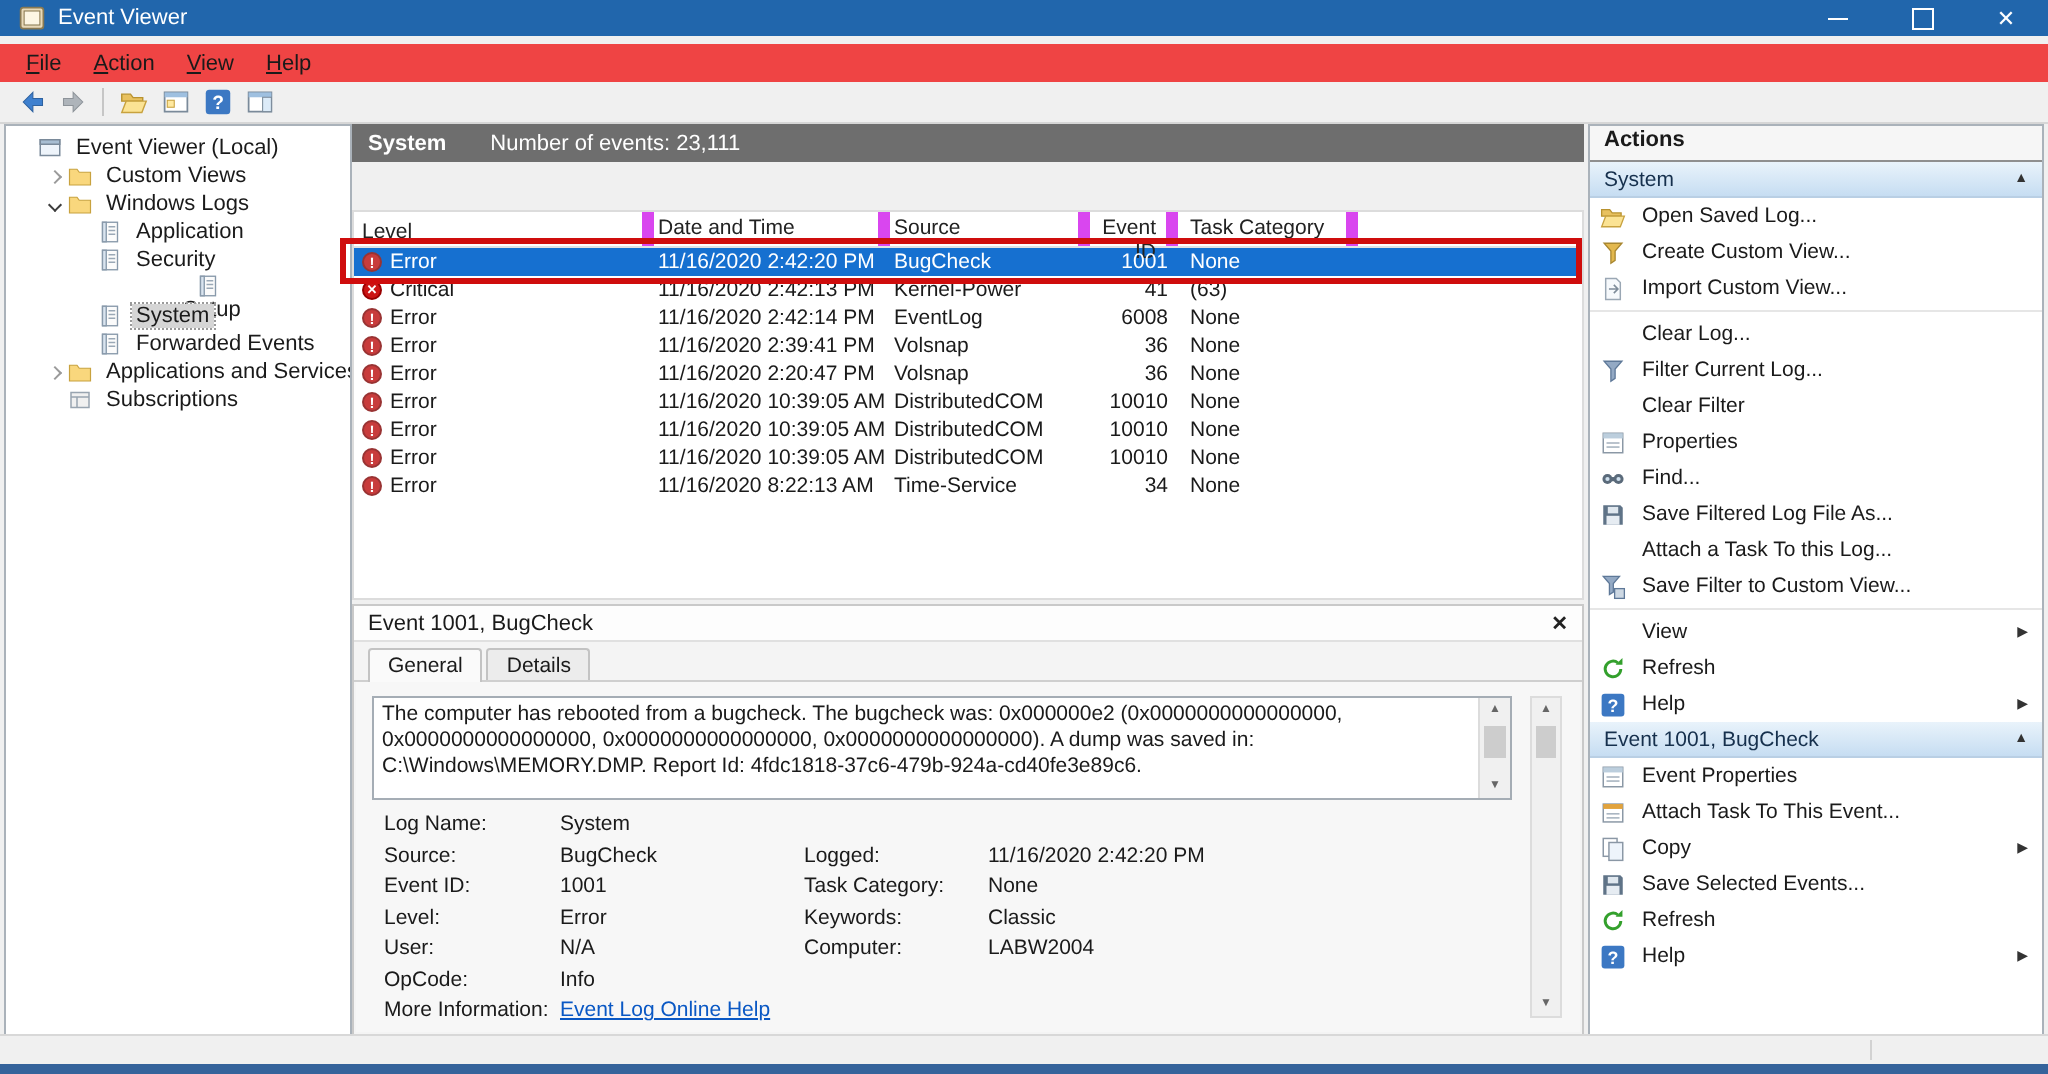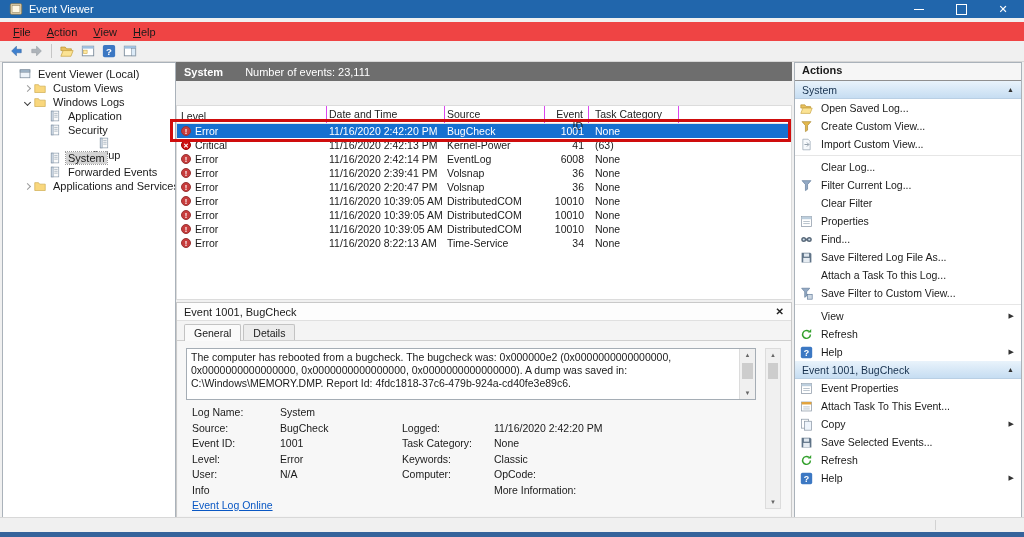--- a/index.html
+++ b/index.html
@@ -48,21 +48,21 @@
   .mheader{position:absolute;top:0;left:0;right:0;height:19px;background:var(--hdr);color:#fff;
            display:flex;align-items:center;padding-left:8px;}
   .mh-name{font-weight:bold;margin-right:22px;}
   .filterbar{position:absolute;top:21px;left:0;right:0;height:20px;background:#fcfcfc;
              border:1px solid #dcdcdc;display:flex;align-items:center;gap:7px;padding-left:7px;
              box-sizing:border-box;font-size:10.5px;}
   .filterbar svg{width:12px;height:12px;}
   .listarea{position:absolute;top:43px;left:0;right:0;height:195px;background:#fff;
             border:1px solid #dcdcdc;box-sizing:border-box;overflow:hidden;}
   .colhead{height:17px;display:flex;border-bottom:1px solid #e3e3e3;color:#222;font-size:10.5px;}
-  .ch{padding:2px 0 0 5px;border-right:1px solid #d946ef;box-sizing:border-box;}
+  .ch{padding:2px 0 0 5px;border-right:6px solid #d946ef;box-sizing:border-box;}
   .erow{height:14px;display:flex;align-items:center;font-size:10.5px;}
   .erow.sel{background:var(--sel);color:#fff;}
   .cell{box-sizing:border-box;white-space:nowrap;overflow:hidden;}
   .c0{width:150px;display:flex;align-items:center;gap:4px;padding-left:4px;}
   .c1{width:118px;padding-left:2px;}
   .c2{width:100px;padding-left:2px;}
   .c3{width:44px;text-align:right;padding-right:5px;}
   .c4{width:90px;padding-left:6px;}
   .ci{display:inline-block;width:10px;height:10px;border-radius:50%;color:#fff;flex:none;
       font-size:7.5px;line-height:10px;text-align:center;font-weight:bold;}
@@ -276,20 +276,29 @@
       </div>
       <div class="trow" style="padding-left: 19px;">
         <span class="texp">
           <span class="chev c"></span>
         </span>
         <span class="ticon"><svg viewBox="0 0 16 14">
             <path d="M1 2.5h5l1.5 2H15v8.5H1z" fill="#f9d77d" stroke="#c8a23f" stroke-width="0.8"></path>
           </svg></span>
         <span class="tlabel">Applications and Services Logs</span>
       </div>
+      <div class="trow" style="padding-left: 19px;">
+        <span class="texp"></span>
+        <span class="ticon"><svg viewBox="0 0 16 16">
+            <rect x="2" y="3" width="12" height="10" fill="#f0f0f0" stroke="#98a4b0"></rect>
+            <line x1="2" y1="6" x2="14" y2="6" stroke="#98a4b0"></line>
+            <line x1="6" y1="6" x2="6" y2="13" stroke="#98a4b0"></line>
+          </svg></span>
+        <span class="tlabel">Subscriptions</span>
+      </div>
     </div>
 
   <div class="centerpanel">
     <div class="mheader">
       <span class="mh-name">System</span>
       <span>Number of events: 23,111</span>
     </div>
     <div class="listarea">
       <div class="colhead">
         <span class="ch c0">Level</span>
@@ -428,20 +437,21 @@
             <span class="fvalue">1001</span>
             <span class="flabel">Task Category:</span>
             <span class="fvalue">None</span>
             <span class="flabel">Level:</span>
             <span class="fvalue">Error</span>
             <span class="flabel">Keywords:</span>
             <span class="fvalue">Classic</span>
             <span class="flabel">User:</span>
             <span class="fvalue">N/A</span>
             <span class="flabel">Computer:</span>
+            <span class="fvalue">LABW2004</span>
             <span class="flabel">OpCode:</span>
             <span class="fvalue">Info</span>
             <span class="flabel"></span>
             <span class="fvalue"></span>
             <span class="flabel">More Information:</span>
             <a class="fvalue link" href="#">Event Log Online Help</a>
             <span class="flabel"></span>
             <span class="fvalue"></span>
           </div>
       </div>

